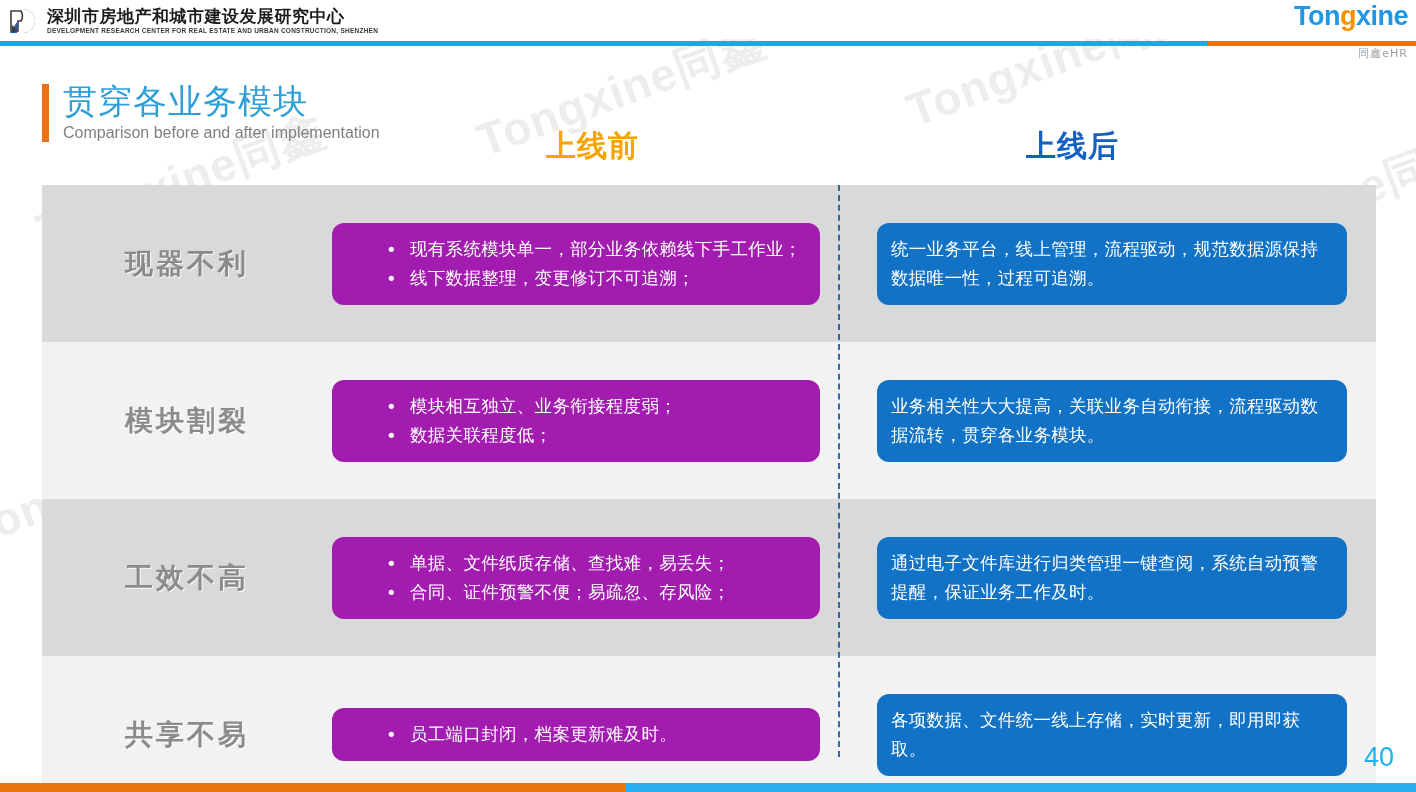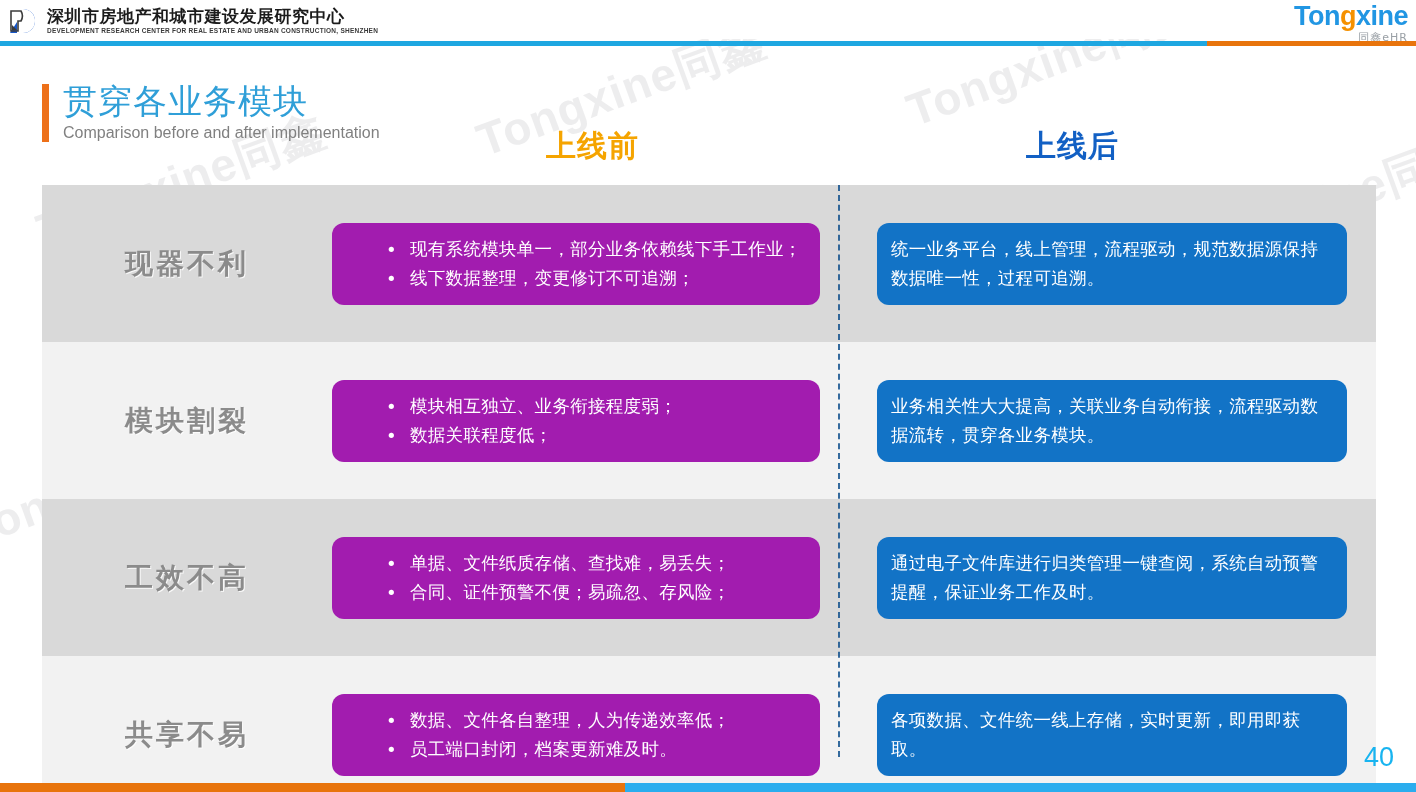--- a/index.html
+++ b/index.html
@@ -71,21 +71,21 @@
     text-align: right;
   }
   .brand-name {
     font-size: 27px; font-weight: 700; color: #2196e3;
     letter-spacing: -0.5px; line-height: 28px;
     font-family: "Liberation Sans", sans-serif;
   }
   .brand-name .ring { color: #f59100; }
   .brand-sub {
     font-size: 11px; color: #9aa0a6; letter-spacing: 1px;
-    line-height: 13px; margin-top: 1px;
+    line-height: 13px; margin-top: 17px;
     font-family: "DejaVu Sans", sans-serif;
   }
 
   
   .title-block { position: absolute; left: 42px; top: 80px; display: flex; gap: 14px; z-index: 12; }
   .title-bar { width: 7px; height: 58px; background: #ed7019; margin-top: 4px; }
   .title-cn {
     font-size: 34px; font-weight: 400; color: #2f9fd8;
     line-height: 42px; letter-spacing: 1px;
     font-family: "DejaVu Sans", sans-serif;
@@ -299,21 +299,20 @@
           <div class="plain-text">通过电子文件库进行归类管理一键查阅，系统自动预警提醒，保证业务工作及时。</div>
         </div>
       </div>
     </div>
 
     <div class="row even">
       <div class="row-label">共享不易</div>
       <div class="cell-before">
         <div class="box box-yellow">
           <ul class="bullets">
-            <li>数据、文件各自整理，人为传递效率低；</li>
             <li>员工端口封闭，档案更新难及时。</li>
           </ul>
         </div>
       </div>
       <div class="cell-spacer"></div>
       <div class="cell-after">
         <div class="box box-blue">
           <div class="plain-text">各项数据、文件统一线上存储，实时更新，即用即获取。</div>
         </div>
       </div>

